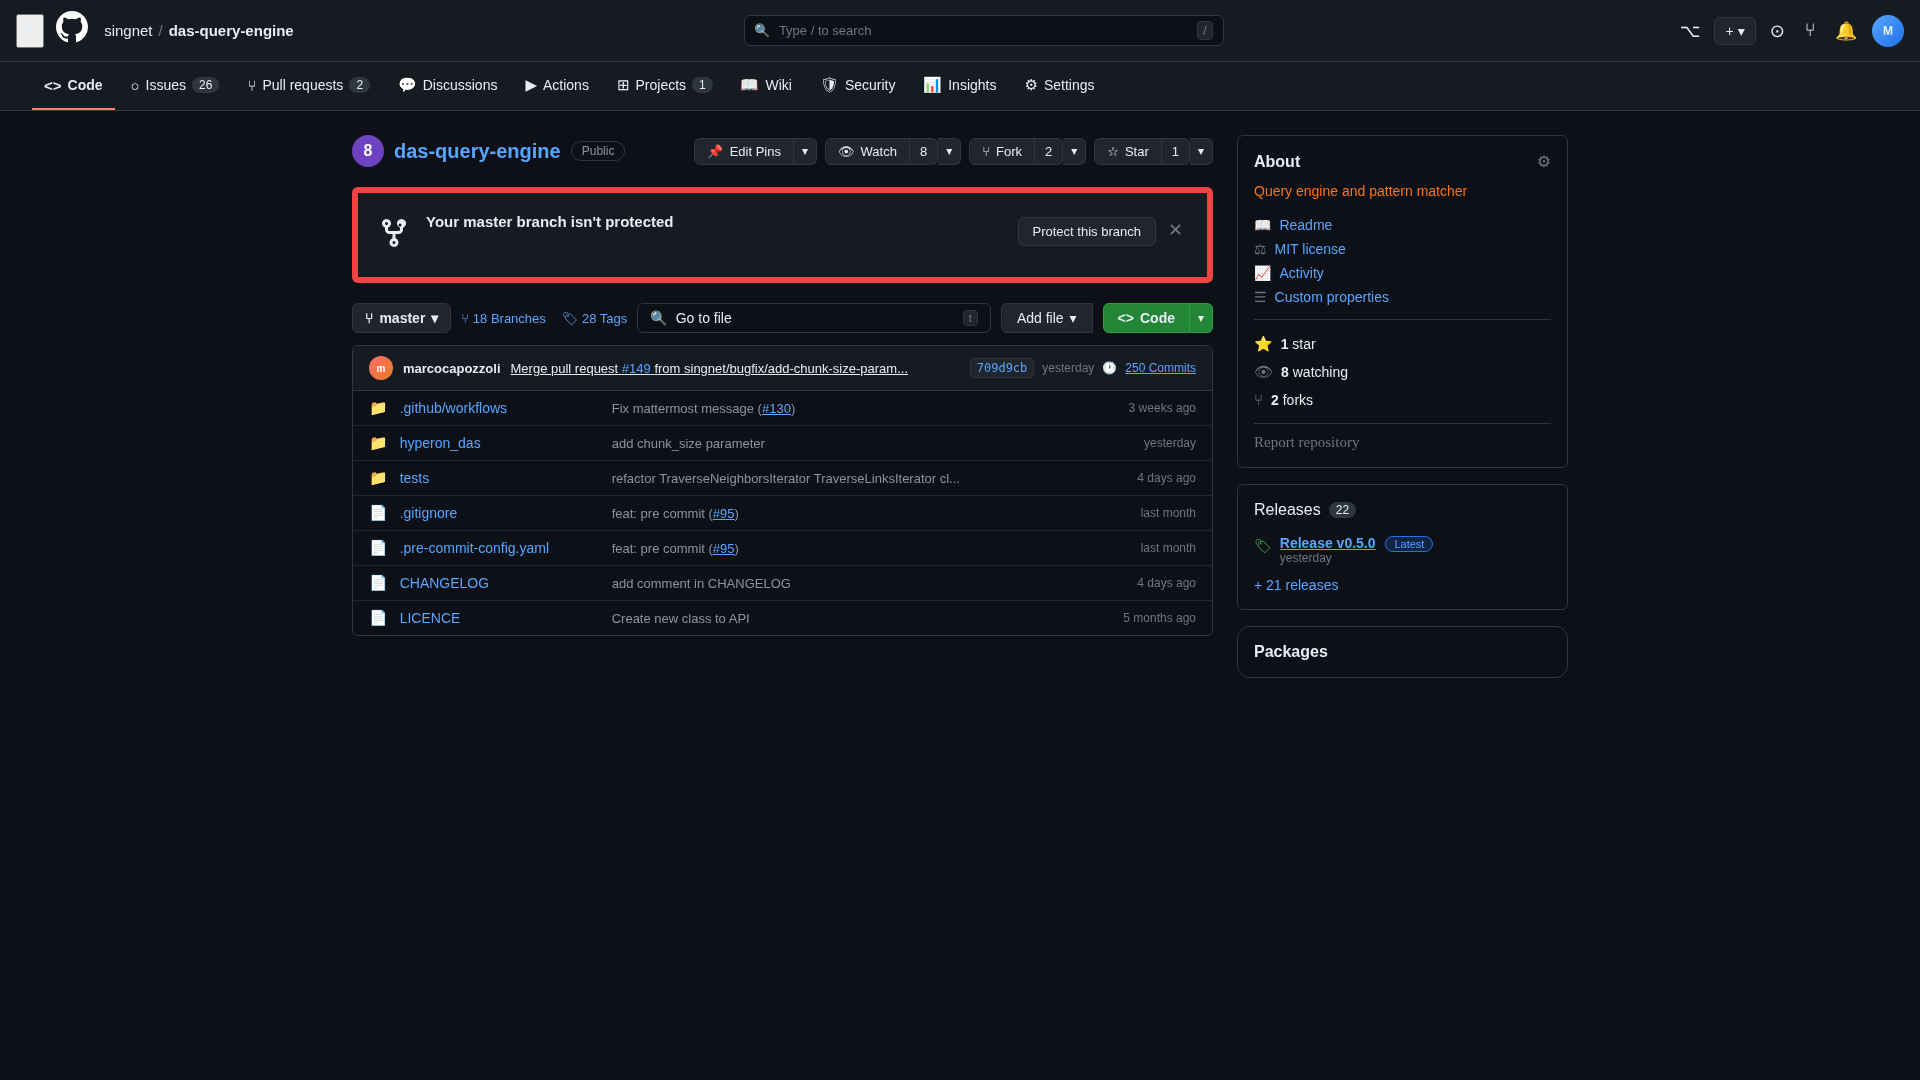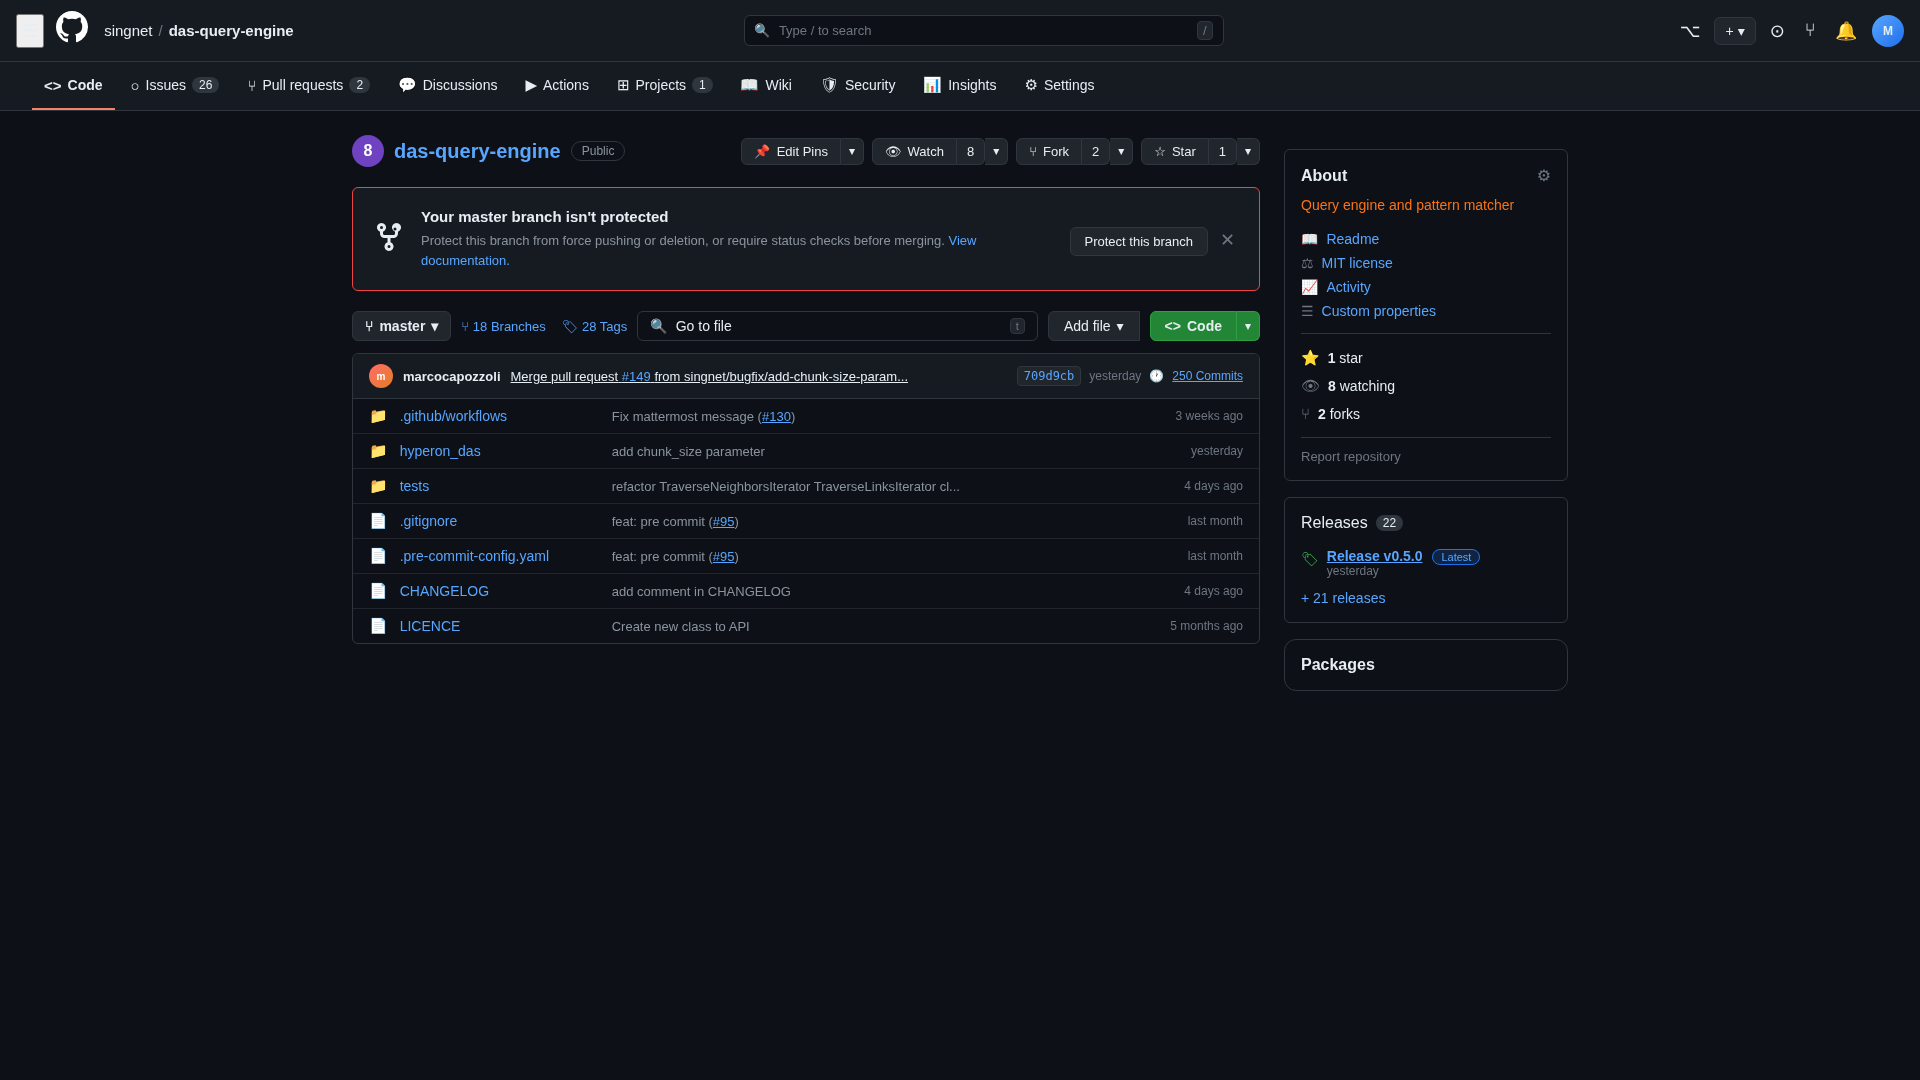--- a/index.html
+++ b/index.html
@@ -228,26 +228,26 @@
       border-radius: 0 6px 6px 0;
       color: #e6edf3;
       cursor: pointer;
       padding: 5px 8px;
       font-size: 12px;
     }
 
     
     .protection-banner {
       background: #161b22;
-      border: 1px solid #ef4444;
+      border: 6px solid #ef4444;
       border-radius: 6px;
       padding: 20px;
       margin-bottom: 20px;
       display: flex;
-      align-items: center;
+      align-items: flex-start;
       gap: 16px;
     }
     .banner-icon {
       font-size: 32px;
       color: #e6edf3;
       flex-shrink: 0;
       margin-top: 4px;
     }
     .banner-content { flex: 1; }
     .banner-title {
@@ -465,23 +465,22 @@
     .file-time {
       color: #6e7681;
       font-size: 12px;
       white-space: nowrap;
       min-width: 90px;
       text-align: right;
     }
 
     
     .right-col {
-      width: 284px;
+      width: 331px;
       flex-shrink: 0;
-      margin-top: 14px;
     }
     .about-section {
       border: 1px solid #30363d;
       border-radius: 6px;
       padding: 16px;
       margin-bottom: 16px;
     }
     .about-header {
       display: flex;
       align-items: center;
@@ -518,24 +517,25 @@
       display: flex;
       align-items: center;
       gap: 8px;
       padding: 5px 0;
       font-size: 14px;
       color: #e6edf3;
     }
     .stat-icon { color: #6e7681; font-size: 15px; }
     .stat-count { font-weight: 600; }
     .report-link {
-      font-size: 13px;
+      font-size: 15px;
       color: #6e7681;
       cursor: pointer;
       padding: 4px 0;
+      font-family: Liberation Serif, serif;
     }
 
     
     .releases-section {
       border: 1px solid #30363d;
       border-radius: 6px;
       padding: 16px;
       margin-bottom: 16px;
     }
     .releases-header {
@@ -734,24 +734,20 @@
     </div>
 
     <div class="protection-banner">
       <div class="banner-icon">
         <svg width="32" height="32" viewBox="0 0 16 16" fill="#e6edf3">
           <path d="M5 3.25a.75.75 0 11-1.5 0 .75.75 0 011.5 0zm0 2.122a2.25 2.25 0 10-1.5 0v.878A2.25 2.25 0 005.75 8.5h1.5v2.128a2.251 2.251 0 101.5 0V8.5h1.5a2.25 2.25 0 002.25-2.25v-.878a2.25 2.25 0 10-1.5 0v.878a.75.75 0 01-.75.75h-4.5A.75.75 0 015 6.25v-.878zm3.75 7.378a.75.75 0 11-1.5 0 .75.75 0 011.5 0zm3-8.75a.75.75 0 11-1.5 0 .75.75 0 011.5 0z"></path>
         </svg>
       </div>
       <div class="banner-content">
         <div class="banner-title">Your master branch isn't protected</div>
-        <div class="banner-desc">
-          <span>Protect this branch from force pushing or deletion, or require status checks before merging.</span>
-          <a href="#">View documentation.</a>
-        </div>
       </div>
       <div class="banner-actions">
         <button class="protect-btn">Protect this branch</button>
         <button class="dismiss-btn">✕</button>
       </div>
     </div>
 
     <div class="file-toolbar">
       <button class="branch-select">
         <span>⑂</span>

